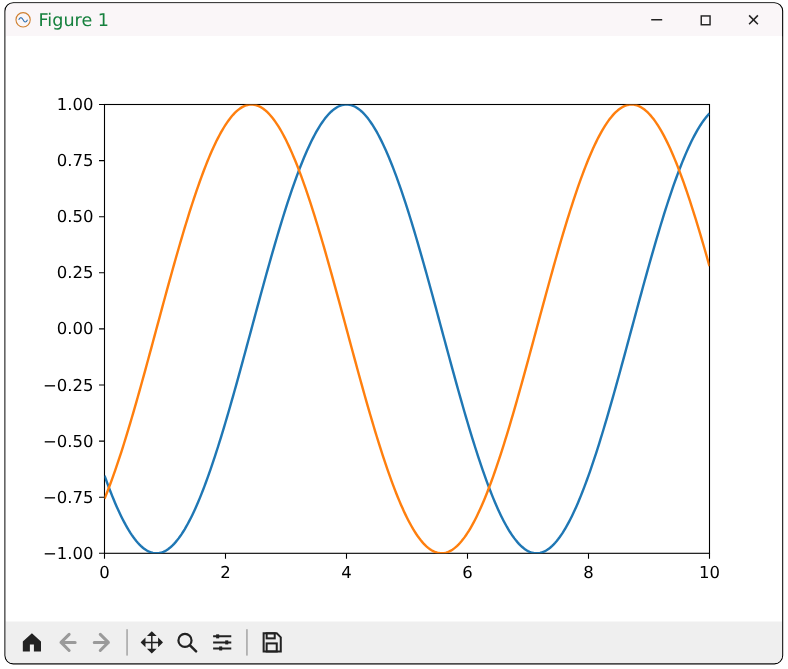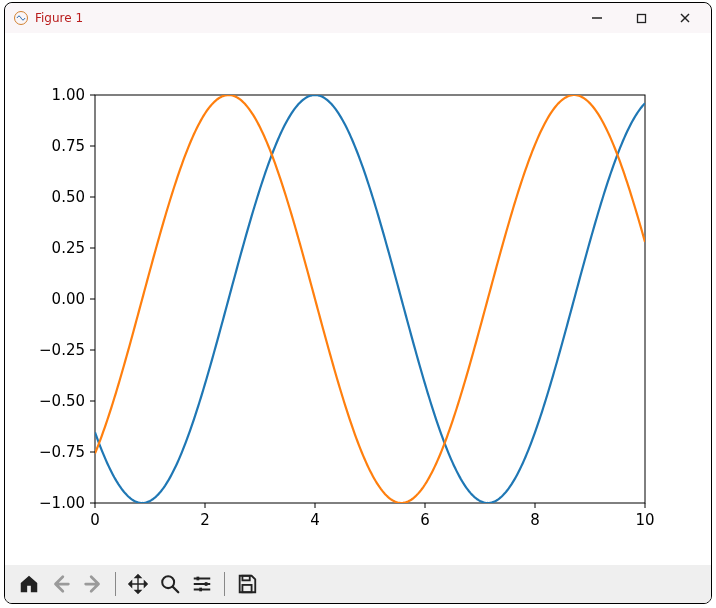--- a/index.html
+++ b/index.html
@@ -35,22 +35,22 @@
   }
   .titlebar .icon {
     width: 16px;
     height: 16px;
     margin-right: 6px;
     display: inline-flex;
     align-items: center;
     justify-content: center;
   }
   .titlebar .title {
-    font-size: 12px;
-    color: #b91c1c;
+    font-size: 16px;
+    color: #15803d;
   }
   .win-controls {
     position: absolute;
     right: 4px;
     top: 0;
     height: 30px;
     display: flex;
     align-items: center;
   }
   .win-btn {

